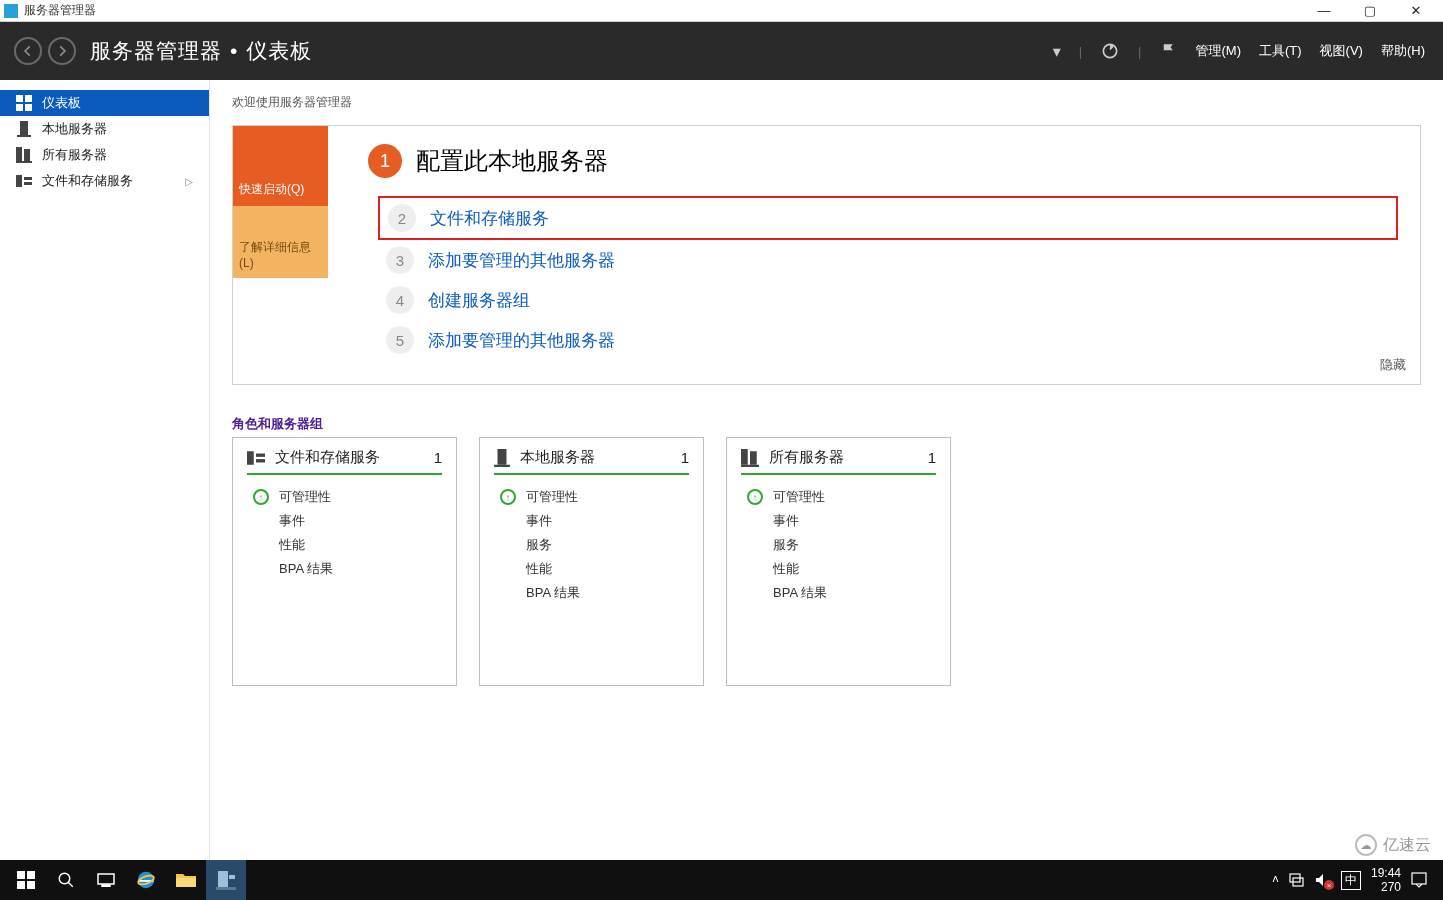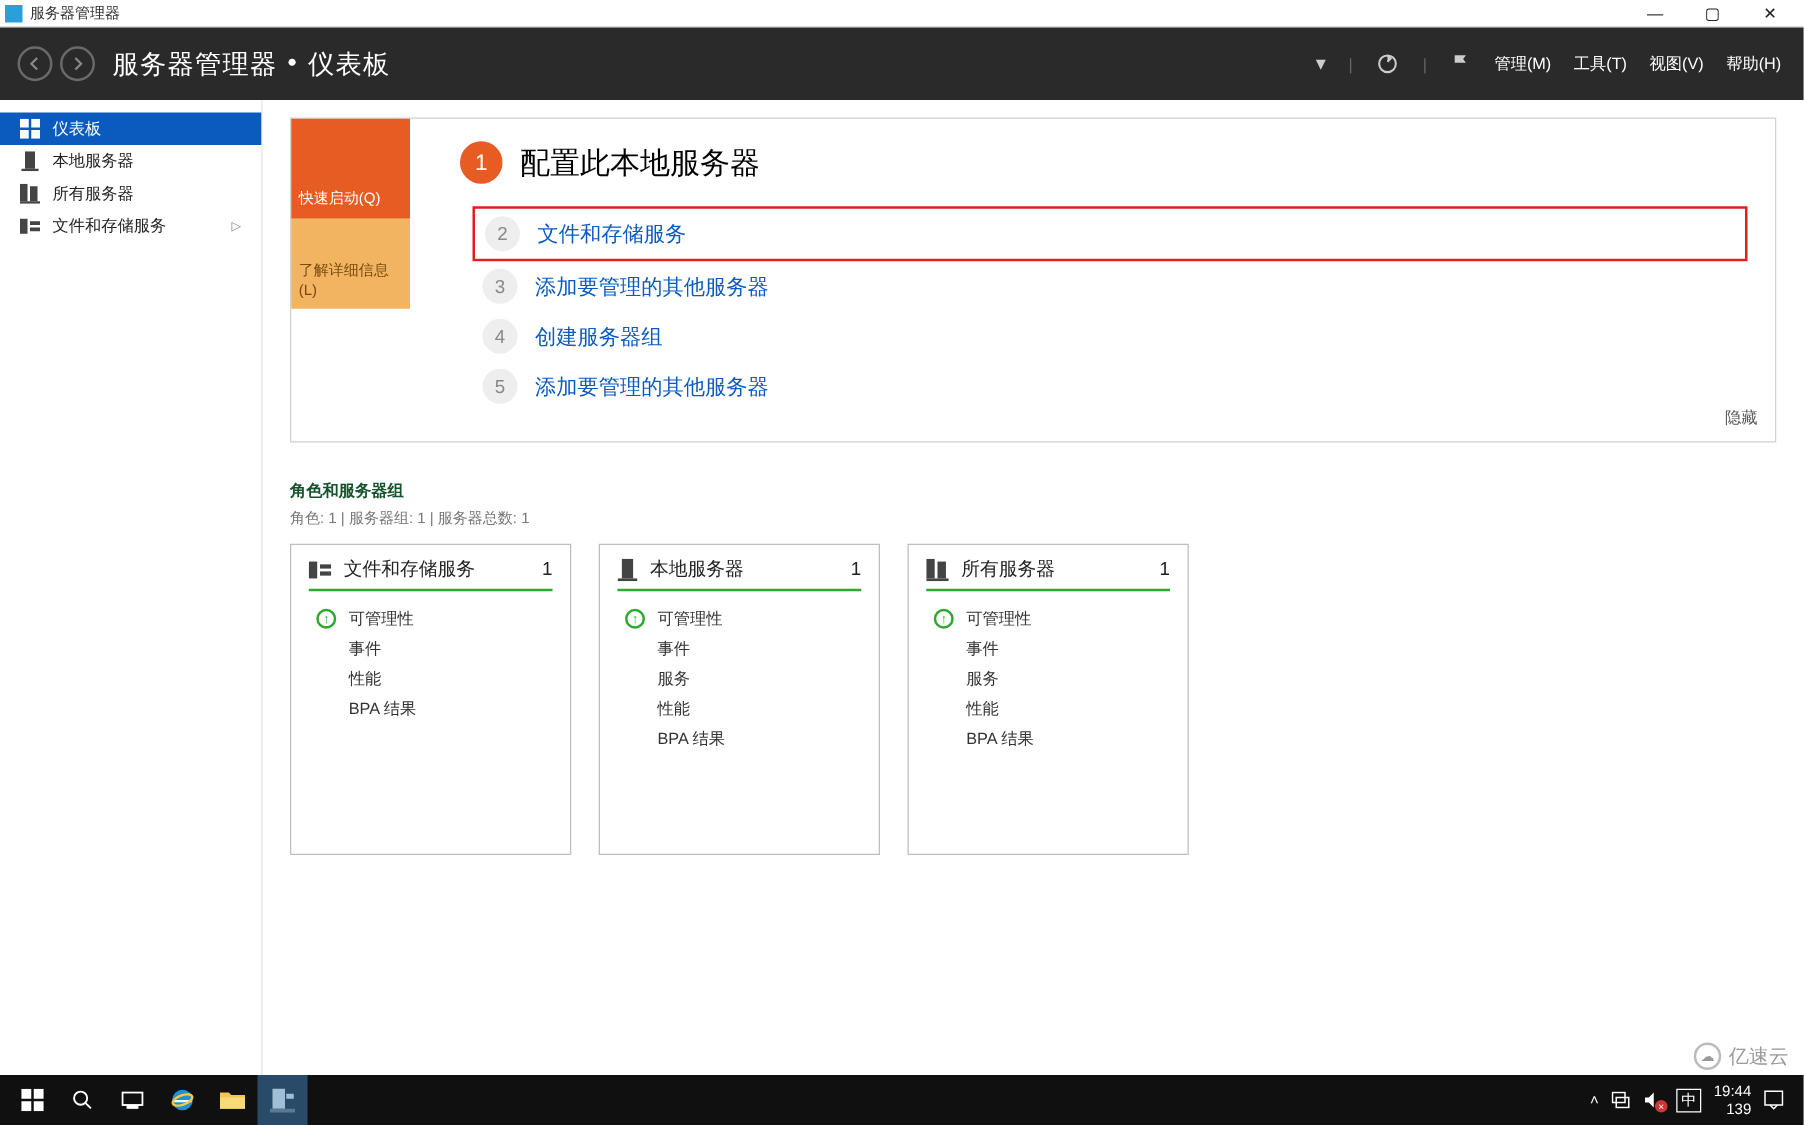--- a/index.html
+++ b/index.html
@@ -40,21 +40,21 @@
 .wcontent { flex:1; padding:18px 22px 10px 40px; position:relative; }
 .whead { display:flex; align-items:center; gap:14px; margin-bottom:18px; }
 .wnum { width:34px; height:34px; border-radius:50%; background:#e65c23; color:#fff; display:flex; align-items:center; justify-content:center; font-size:18px; }
 .wtitle { font-size:24px; color:#000000; }
 .wsteps { margin-left:10px; }
 .wstep { display:flex; align-items:center; gap:14px; padding:6px 8px; font-size:17px; color:#0b5bbf; }
 .wstep .num { width:28px; height:28px; border-radius:50%; background:#eee; color:#888; display:flex; align-items:center; justify-content:center; font-size:15px; }
 .wstep.hl { border:2px solid #e02020; }
 .hide { position:absolute; right:14px; bottom:10px; font-size:13px; color:#555; }
 
-.groups-hd { font-size:13px; font-weight:bold; color:#14532d; margin-bottom:4px; }
+.groups-hd { font-size:13px; font-weight:bold; color:#4c1d95; margin-bottom:4px; }
 .groups-sub { font-size:12px; color:#777; margin-bottom:12px; }
 .cards { display:flex; gap:22px; }
 .card { width:225px; border:1px solid #bfbfbf; padding:10px 14px 14px; }
 .card-hd { display:flex; align-items:center; gap:10px; font-size:15px; color:#222; margin-bottom:6px; }
 .card-hd .cnt { margin-left:auto; color:#222; }
 .card-sep { height:2px; background:#2fa82f; margin-bottom:10px; }
 .card-row { display:flex; align-items:center; gap:10px; font-size:13px; color:#333; padding:3px 0 3px 6px; }
 .card-row .ok { width:16px; height:16px; border:2px solid #2fa82f; border-radius:50%; position:relative; }
 .card-row .ok::after { content:""; position:absolute; left:4px; top:0; border:solid #2fa82f; border-width:0 2px 0 0; width:0; height:8px; transform:rotate(20deg); display:none; }
 .card-row .ok { display:flex; align-items:center; justify-content:center; color:#2fa82f; font-size:10px; }
@@ -163,20 +163,21 @@
             <rect x="8" y="4" width="8" height="3"></rect>
             <rect x="8" y="9" width="8" height="3"></rect>
           </svg>
       </span>
       <span>文件和存储服务</span>
       <span class="caret">▷</span>
     </div>
   </div>
 
   <div class="main">
+    <div class="welcome-hd">欢迎使用服务器管理器</div>
     <div class="welcome-box">
       <div class="wtabs">
         <div class="wtab wtab1">
             <span>快速启动(Q)</span>
           </div>
         <div class="wtab wtab3">
             <span>了解详细信息(L)</span>
           </div>
       </div>
       <div class="wcontent">
@@ -200,21 +201,20 @@
           <div class="wstep">
             <div class="num">5</div>
             <span>添加要管理的其他服务器</span>
           </div>
         </div>
         <div class="hide">隐藏</div>
       </div>
     </div>
 
     <div class="groups-hd">角色和服务器组</div>
-    <div class="groups-sub">角色: 1 | 服务器组: 1 | 服务器总数: 1</div>
     <div class="cards">
       <div class="card">
         <div class="card-hd">
           <span>
               <svg width="18" height="18" viewBox="0 0 16 16" fill="#444">
                 <rect x="0" y="2" width="6" height="12"></rect>
                 <rect x="8" y="4" width="8" height="3"></rect>
                 <rect x="8" y="9" width="8" height="3"></rect>
               </svg>
             </span>
@@ -369,21 +369,21 @@
     </span>
     <span style="position:relative">
       <svg width="16" height="14" viewBox="0 0 16 14" fill="#fff">
           <path d="M1 5h3l4-4v12l-4-4H1z"></path>
         </svg>
       <span style="position:absolute;right:-3px;bottom:-3px;width:10px;height:10px;background:#d13434;border-radius:50%;color:#fff;font-size:8px;display:flex;align-items:center;justify-content:center">×</span>
     </span>
     <span style="border:1px solid #fff;padding:0 3px;font-size:12px">中</span>
     <div class="clock">
       <div>19:44</div>
-      <div>139</div>
+      <div>270</div>
     </div>
     <span>
       <svg width="16" height="16" viewBox="0 0 16 16" fill="none" stroke="#fff" stroke-width="1.2">
           <rect x="1" y="1" width="14" height="11"></rect>
           <path d="M5 12l3 3 3-3"></path>
         </svg>
     </span>
   </div>
 </div>
 

